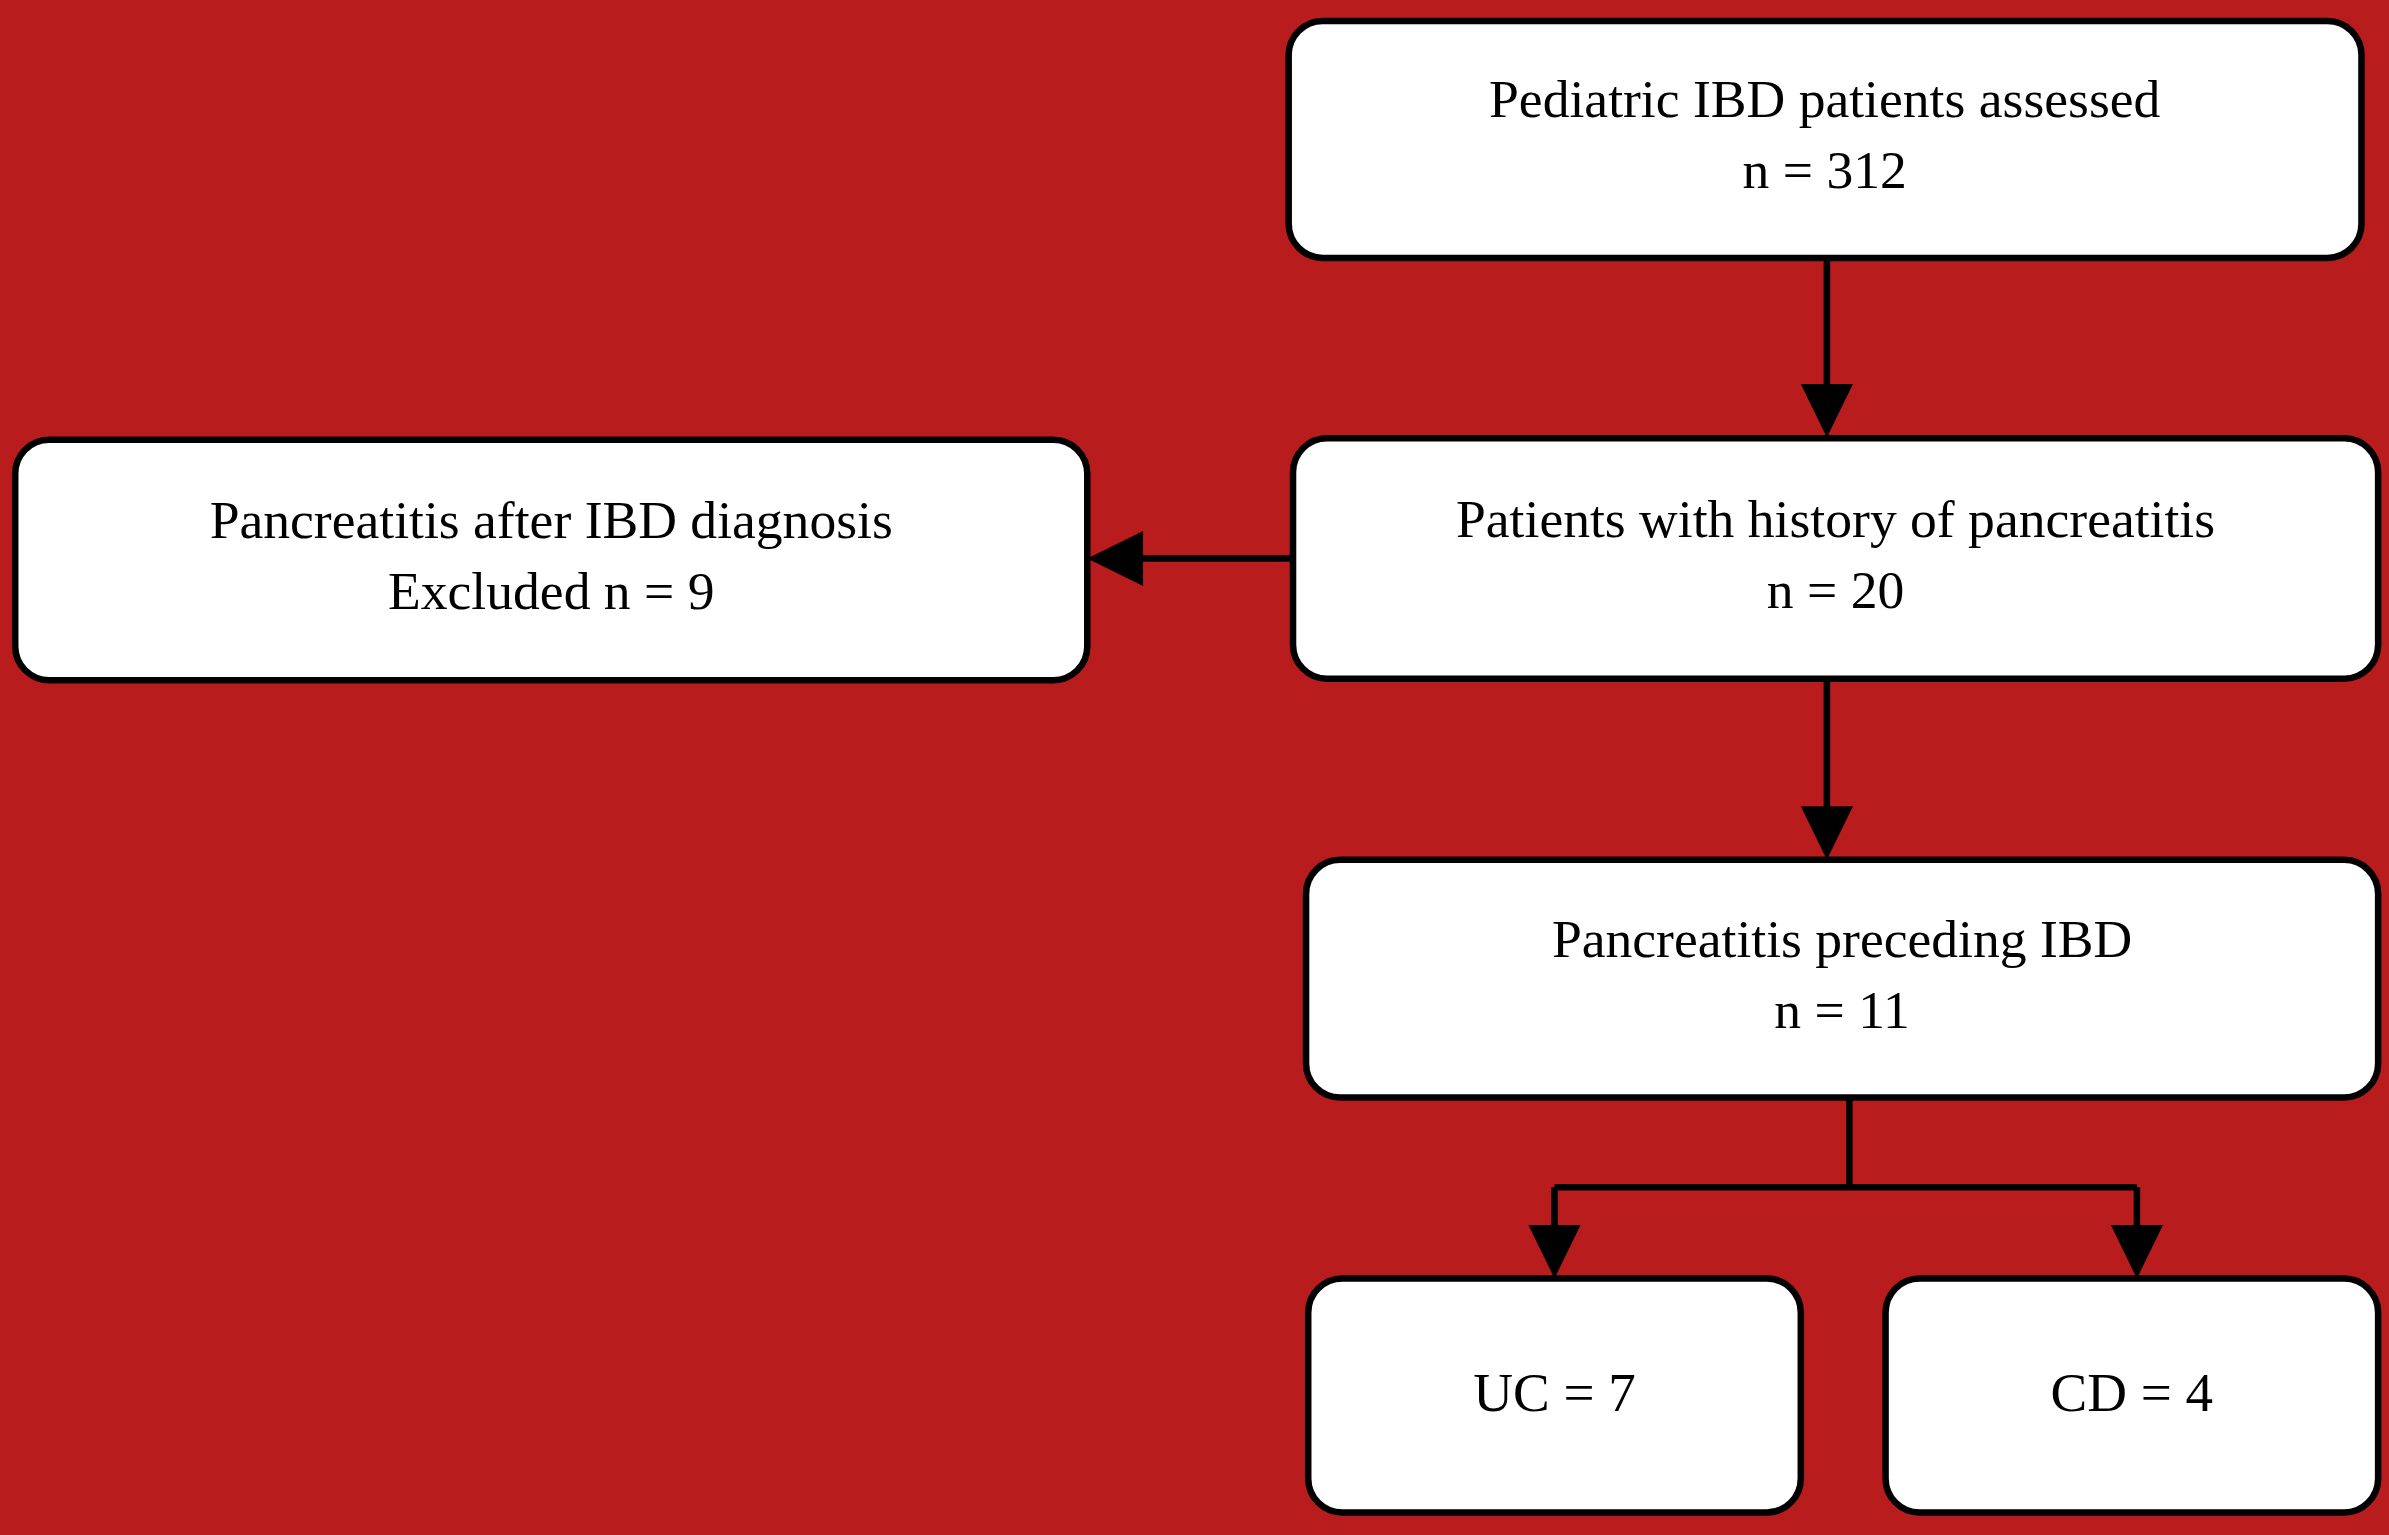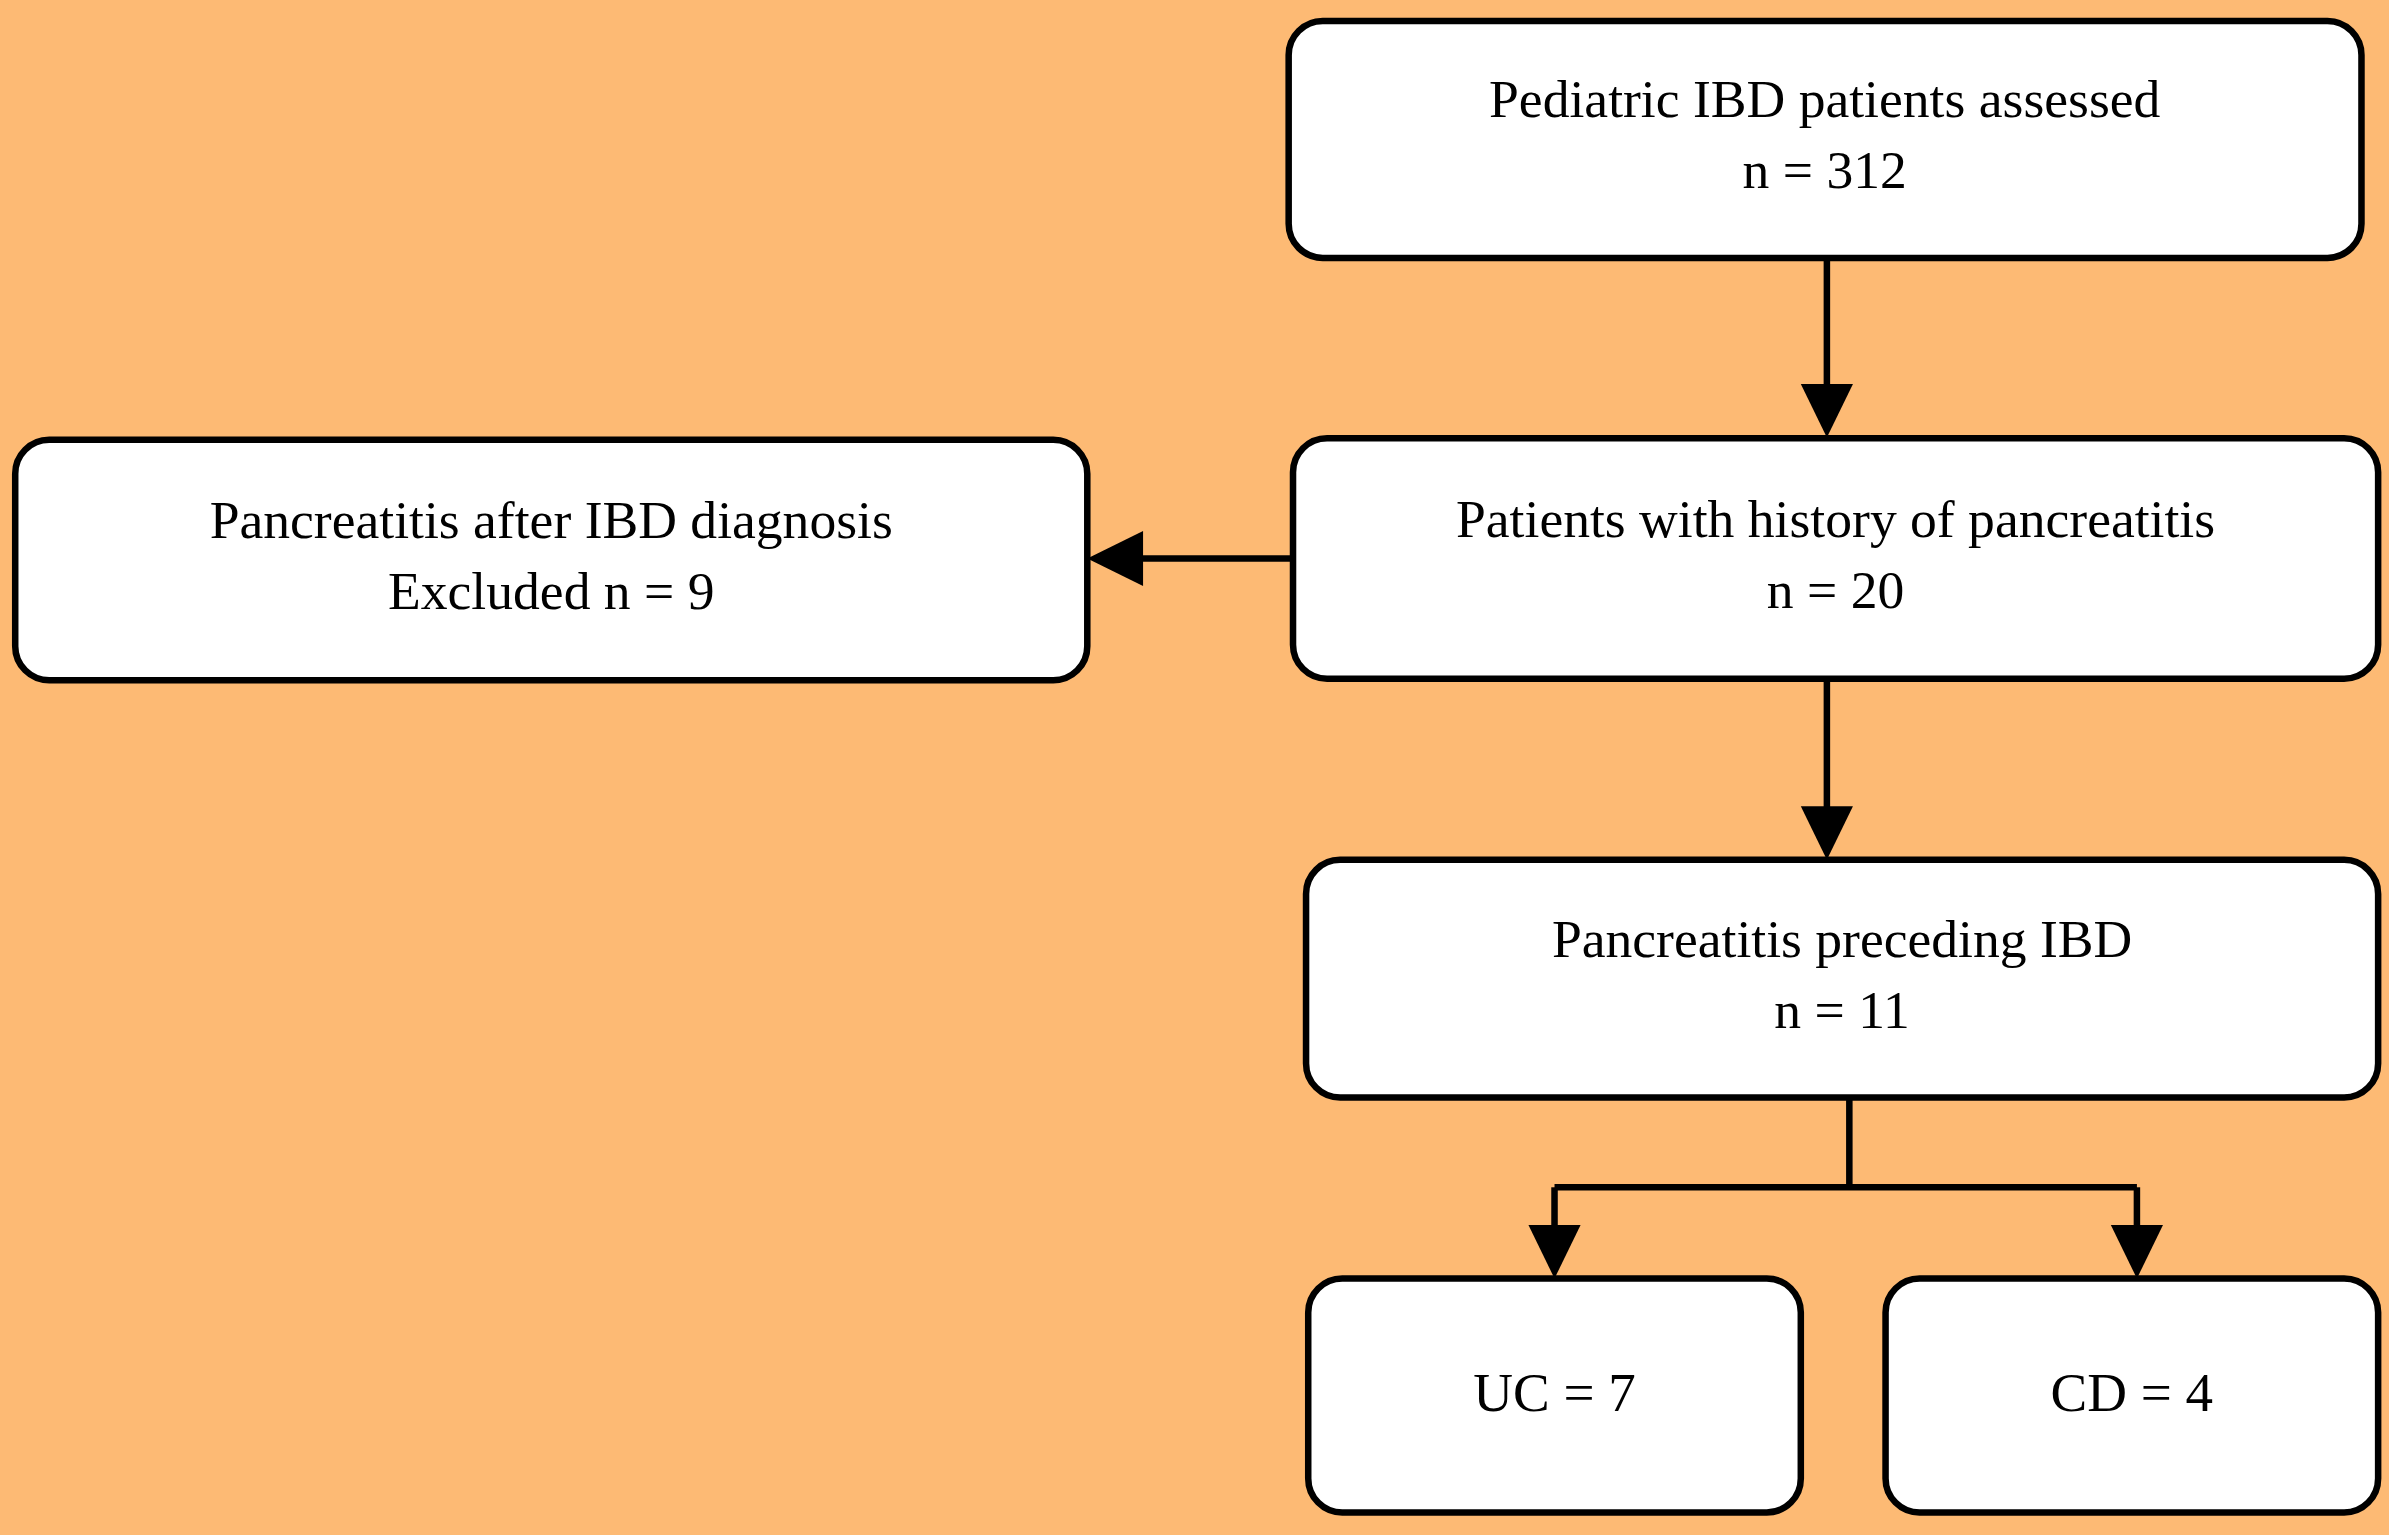--- a/index.html
+++ b/index.html
@@ -11,21 +11,21 @@
   body {
     width: 2389px;
     height: 1535px;
     font-family: "Liberation Serif", "DejaVu Serif", serif;
     overflow: hidden;
   }
   #flow-root {
     position: relative;
     width: 2389px;
     height: 1535px;
-    background: #fdba74;
+    background: #b91c1c;
   }
   svg#flow-svg {
     position: absolute;
     top: 0;
     left: 0;
     width: 2389px;
     height: 1535px;
     display: block;
   }
   .node-rect {

